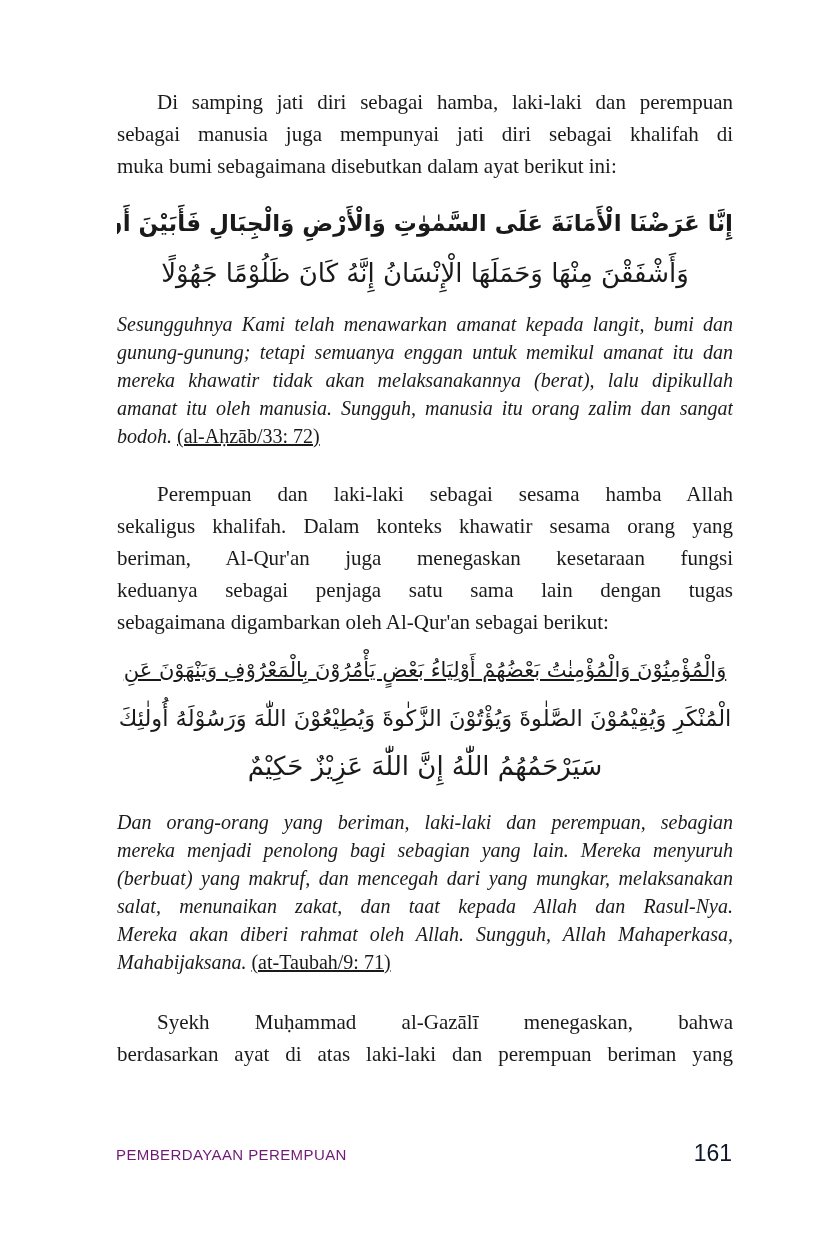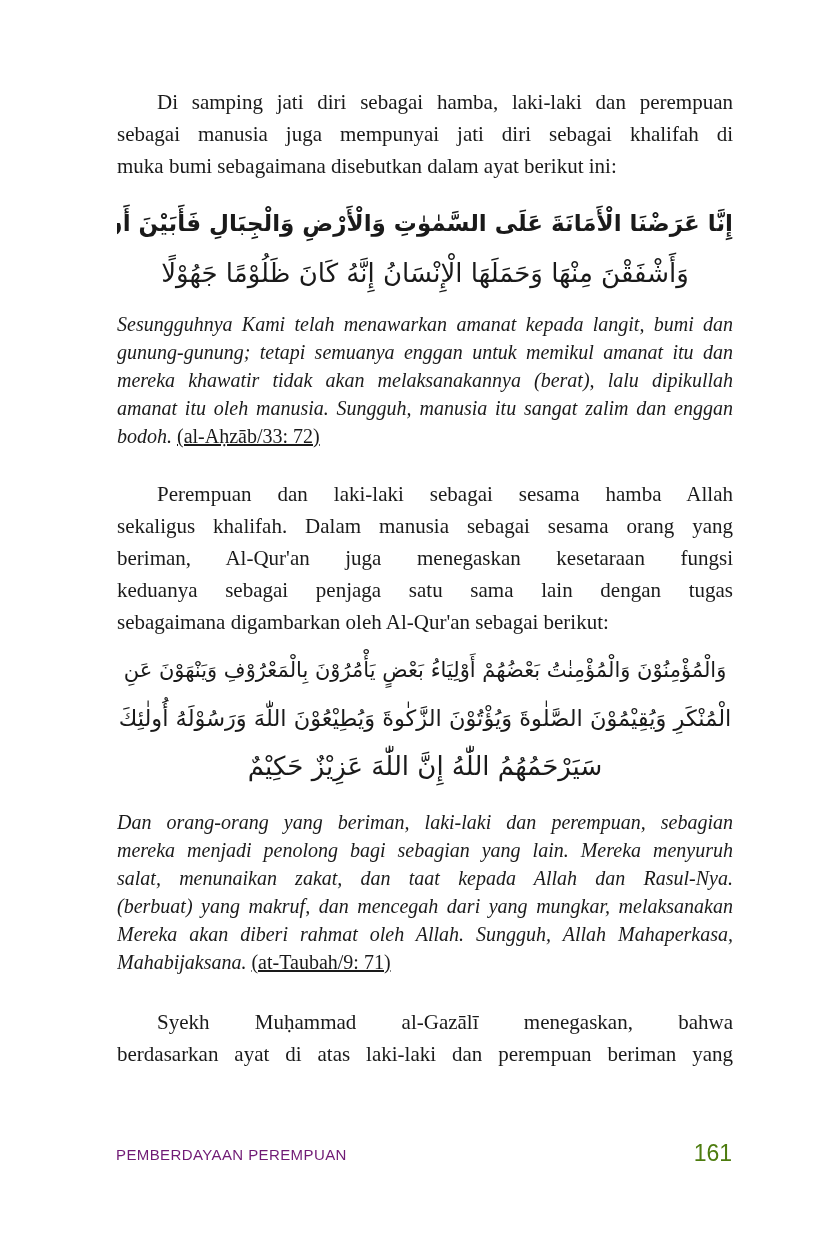--- a/index.html
+++ b/index.html
@@ -54,21 +54,21 @@
     font-size: 15px;
     letter-spacing: 0.4px;
     color: #701a75;
   }
   .page-number {
     position: absolute;
     right: 106px;
     top: 1140px;
     font-family: "Liberation Sans", sans-serif;
     font-size: 23px;
-    color: #4d7c0f;
+    color: #0f172a;
   }
 </style>
 </head>
 <body>
 
 <div class="page">
   <div class="content">
 
     <div class="body-text">
       <div class="jline indent">Di samping jati diri sebagai hamba, laki-laki dan perempuan</div>
@@ -78,43 +78,43 @@
 
     <div class="arabic" dir="rtl">
       <div class="aline" style="font-size: 23px; font-weight: bold;">إِنَّا عَرَضْنَا الْأَمَانَةَ عَلَى السَّمٰوٰتِ وَالْأَرْضِ وَالْجِبَالِ فَأَبَيْنَ أَنْ يَّحْمِلْنَهَا</div>
       <div class="aline">وَأَشْفَقْنَ مِنْهَا وَحَمَلَهَا الْإِنْسَانُ إِنَّهُ كَانَ ظَلُوْمًا جَهُوْلًا</div>
     </div>
 
     <div class="translation">
       <div class="jline">Sesungguhnya Kami telah menawarkan amanat kepada langit, bumi dan</div>
       <div class="jline">gunung-gunung; tetapi semuanya enggan untuk memikul amanat itu dan</div>
       <div class="jline">mereka khawatir tidak akan melaksanakannya (berat), lalu dipikullah</div>
-      <div class="jline">amanat itu oleh manusia. Sungguh, manusia itu sangat zalim dan enggan</div>
+      <div class="jline">amanat itu oleh manusia. Sungguh, manusia itu orang zalim dan sangat</div>
       <div class="jline flow-last"><span>bodoh.</span> <span class="roman">(al-Aḥzāb/33: 72)</span></div>
     </div>
 
     <div class="body-text para-2">
       <div class="jline indent">Perempuan dan laki-laki sebagai sesama hamba Allah</div>
-      <div class="jline">sekaligus khalifah. Dalam manusia sebagai sesama orang yang</div>
+      <div class="jline">sekaligus khalifah. Dalam konteks khawatir sesama orang yang</div>
       <div class="jline">beriman, Al-Qur'an juga menegaskan kesetaraan fungsi</div>
       <div class="jline">keduanya sebagai penjaga satu sama lain dengan tugas</div>
       <div class="jline flow-last">sebagaimana digambarkan oleh Al-Qur'an sebagai berikut:</div>
     </div>
 
     <div class="arabic arabic-2" dir="rtl">
-      <div class="aline" style="font-size: 21px;">وَالْمُؤْمِنُوْنَ وَالْمُؤْمِنٰتُ بَعْضُهُمْ أَوْلِيَاءُ بَعْضٍ يَأْمُرُوْنَ بِالْمَعْرُوْفِ وَيَنْهَوْنَ عَنِ</div>
+      <div class="aline" style="font-size: 21px; text-decoration: underline;">وَالْمُؤْمِنُوْنَ وَالْمُؤْمِنٰتُ بَعْضُهُمْ أَوْلِيَاءُ بَعْضٍ يَأْمُرُوْنَ بِالْمَعْرُوْفِ وَيَنْهَوْنَ عَنِ</div>
       <div class="aline" style="font-size: 22.5px;">الْمُنْكَرِ وَيُقِيْمُوْنَ الصَّلٰوةَ وَيُؤْتُوْنَ الزَّكٰوةَ وَيُطِيْعُوْنَ اللّٰهَ وَرَسُوْلَهُ أُولٰئِكَ</div>
       <div class="aline">سَيَرْحَمُهُمُ اللّٰهُ إِنَّ اللّٰهَ عَزِيْزٌ حَكِيْمٌ</div>
     </div>
 
     <div class="translation translation-2">
       <div class="jline">Dan orang-orang yang beriman, laki-laki dan perempuan, sebagian</div>
       <div class="jline">mereka menjadi penolong bagi sebagian yang lain. Mereka menyuruh</div>
+      <div class="jline">(berbuat) yang makruf, dan mencegah dari yang mungkar, melaksanakan</div>
       <div class="jline">salat, menunaikan zakat, dan taat kepada Allah dan Rasul-Nya.</div>
-      <div class="jline">(berbuat) yang makruf, dan mencegah dari yang mungkar, melaksanakan</div>
       <div class="jline">Mereka akan diberi rahmat oleh Allah. Sungguh, Allah Mahaperkasa,</div>
       <div class="jline flow-last"><span>Mahabijaksana.</span> <span class="roman">(at-Taubah/9: 71)</span></div>
     </div>
 
     <div class="body-text para-3">
       <div class="jline indent">Syekh Muḥammad al-Gazālī menegaskan, bahwa</div>
       <div class="jline">berdasarkan ayat di atas laki-laki dan perempuan beriman yang</div>
     </div>
 
   </div>

